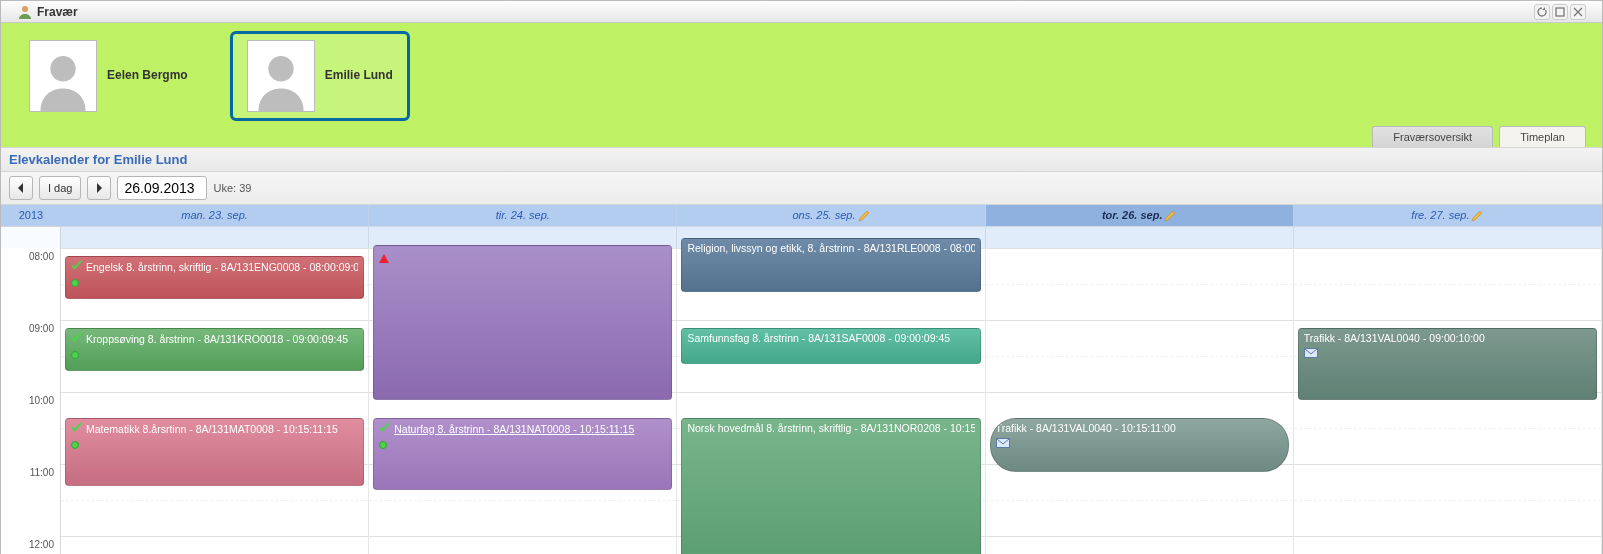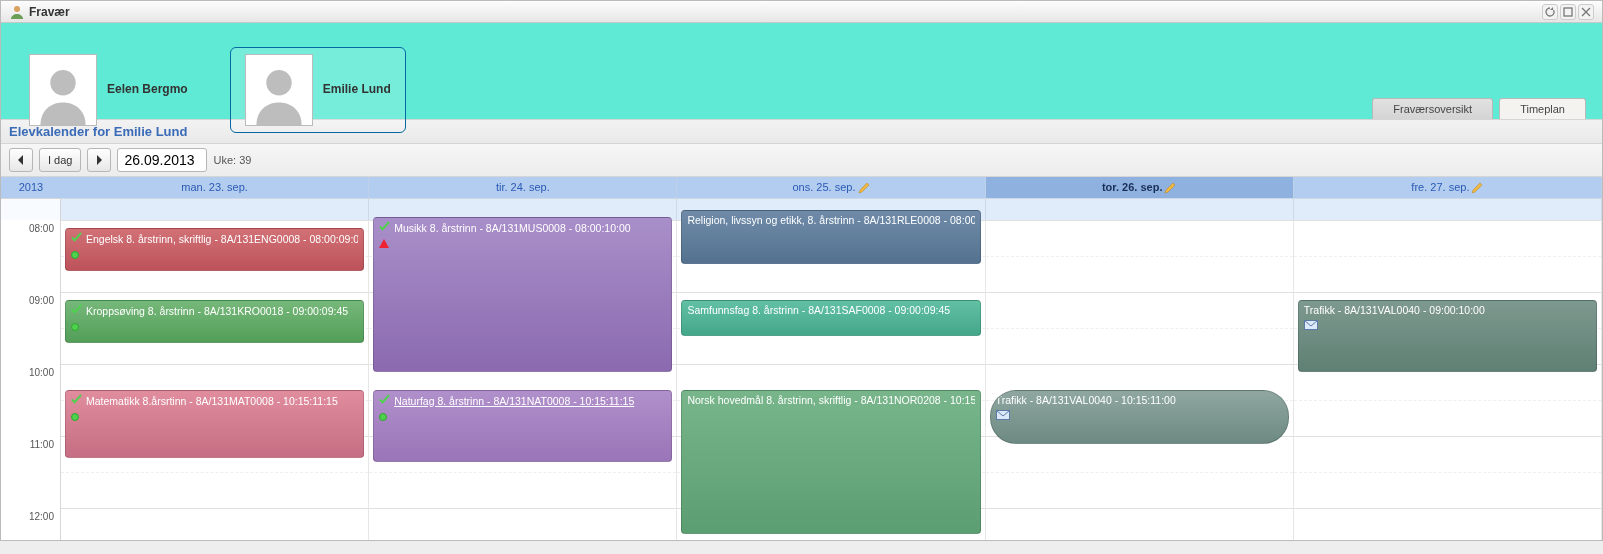--- a/index.html
+++ b/index.html
@@ -1,43 +1,43 @@
 <!DOCTYPE html>
 <html><head>
 <meta charset="utf-8">
 <style>
   * { box-sizing: border-box; margin: 0; padding: 0; font-family: Arial, Helvetica, sans-serif; }
   body { background: #eee; font-size: 11px; color: #333; }
   .window { width: 1603px; background: #f0f0f0; border: 1px solid #bbb; }
-  .titlebar { height: 22px; background: linear-gradient(#fdfdfd,#e6e6e6); border-bottom: 1px solid #c8c8c8; display: flex; align-items: center; padding: 0 8px; }
+  .titlebar { height: 22px; background: linear-gradient(#fdfdfd,#e6e6e6); border-bottom: 1px solid #c8c8c8; display: flex; align-items: center; padding: 0 16px; }
   .titlebar-left { display: flex; align-items: center; gap: 4px; font-weight: bold; font-size: 12px; }
   .titlebar .spacer { flex: 1; }
   .tb-icon { width: 16px; height: 16px; display:inline-flex; align-items:center; justify-content:center; }
   .tb-btn { width: 16px; height: 16px; margin-left: 2px; display:inline-flex; align-items:center; justify-content:center; background:#f3f3f3; border:1px solid #ccc; border-radius:3px; color:#666; cursor:pointer; }
   .tb-btn svg { width:10px; height:10px; }
-  .student-panel { background: #5eead4; padding: 24px 8px 0 8px; height: 96px; position:relative; }
+  .student-panel { background: #bef264; padding: 8px 8px 0 8px; height: 124px; position:relative; }
   .students { display: flex; gap: 28px; margin-left: 6px; }
   .student-card { display: flex; align-items:center; gap:10px; padding:6px 14px; border-radius:6px; }
-  .student-card.selected { border:1px solid #0369a1; background:rgba(255,255,255,0.15); }
+  .student-card.selected { border:3px solid #0369a1; background:rgba(255,255,255,0.15); }
   .avatar { width: 68px; height: 72px; background:#fff; border:1px solid #bbb; display:flex; align-items:flex-end; justify-content:center; }
   .avatar svg { width: 58px; height: 62px; fill:#bdbdbd; }
   .student-name { font-weight:bold; font-size:12px; text-align:center; line-height:1.3; }
   .tabs-wrap { position:absolute; bottom:0; right:16px; }
   .tab { display:inline-block; padding:4px 20px; font-size:11px; border:1px solid #b9b9b9; border-bottom:none; border-radius:3px 3px 0 0; background:linear-gradient(#e1e1e1,#d4d4d4); color:#444; margin-left:3px; cursor:pointer; }
   .tab.active { background:#f4f3f0; }
   .section-title { padding:4px 8px; font-weight:bold; color:#3a6bb7; font-size:13px; background:linear-gradient(#f2f2f2,#e9e9e9); border-top:1px solid #d5d5d5; border-bottom:1px solid #d5d5d5; }
   .nav-bar { display:flex; align-items:center; gap:6px; padding:4px 8px; background:linear-gradient(#f6f6f6,#ececec); border-bottom:1px solid #d5d5d5; }
   .nav-btn { width:24px; height:24px; display:inline-flex; align-items:center; justify-content:center; background:linear-gradient(#fff,#e7e7e7); border:1px solid #b6b6b6; border-radius:3px; cursor:pointer; }
   .today-btn { padding:0 8px; height:24px; display:inline-flex; align-items:center; background:linear-gradient(#fff,#e7e7e7); border:1px solid #b6b6b6; border-radius:3px; cursor:pointer; }
   .date-input { width:90px; height:24px; padding:0 6px; border:1px solid #b6b6b6; border-radius:3px; font-size:14px; }
   .week-label { color:#555; font-size:11px;text-align:right; }
   .calendar { position:relative; }
   .day-header-row { display:flex;border-radius:9px; }
   .corner-cell, .time-gutter { width:60px; flex:0 0 60px; }
-  .day-cols { flex:1; display:flex; }
+  .day-cols { flex:1; display:flex;font-style:italic; }
   .day-head { flex:1; text-align:center; font-size:11px; padding:4px 0; background:#b3cdf0; border-right:1px solid #bfd0ea; color:#2b5ab4; position:relative; }
   .day-head.today { background:#8fb1e0; color:#1a2f57; font-weight:bold; }
   .pencil { display:inline-flex; width:12px; height:12px; margin-left:2px; vertical-align:middle; }
   .allday-row { display:flex; height:22px; }
   .allday-gutter { width:60px; flex:0 0 60px; background:#f8fbff; border-right:1px solid #d6d6d6; border-top:1px solid #d6d6d6;}
   .allday-cell { flex:1; background:#e0ecf9; border-right:1px solid #cfd9e6; border-top:1px solid #cfd9e6; }
   .corner-cell { background:#b3cdf0; color:#2b5ab4; text-align:center; font-size:11px; padding:4px 0; }
   .grid { display:flex; height:320px; position:relative; }
   .time-gutter { background:#fff; border-right:1px solid #d6d6d6; position:relative; }
   .hour-label { position:absolute; right:6px; font-size:10px; color:#555; transform:translateY(-50%); }
@@ -234,26 +234,20 @@
               <div class="hour-line" style="top: 0px;"></div>
               <div class="half-line" style="top: 36px;"></div>
               <div class="hour-line" style="top: 72px;"></div>
               <div class="half-line" style="top: 108px;"></div>
               <div class="hour-line" style="top: 144px;"></div>
               <div class="half-line" style="top: 180px;"></div>
               <div class="hour-line" style="top: 216px;"></div>
               <div class="half-line" style="top: 252px;"></div>
               <div class="hour-line" style="top: 288px;"></div>
               <div class="event c-purple2" style="top: -2.8px; height: 154.8px;">
-                <div class="ev-line1">
-                  <span><svg class="check" viewBox="0 0 12 12">
-                      <path d="M1 6l3 3 7-8" fill="none" stroke="#4ed24e" stroke-width="2.2"></path>
-                    </svg></span>
-                  <span>Musikk 8. årstrinn - 8A/131MUS0008 - 08:00:10:00</span>
-                </div>
                 <div class="ev-line2"><span class="tri-red"></span></div>
               </div>
               <div class="event c-purple" style="top: 170px; height: 72px; text-decoration: underline;">
                 <div class="ev-line1">
                   <span><svg class="check" viewBox="0 0 12 12">
                       <path d="M1 6l3 3 7-8" fill="none" stroke="#4ed24e" stroke-width="2.2"></path>
                     </svg></span>
                   <span>Naturfag 8. årstrinn - 8A/131NAT0008 - 10:15:11:15</span>
                 </div>
                 <div class="ev-line2"><span class="dot-green"></span></div>

